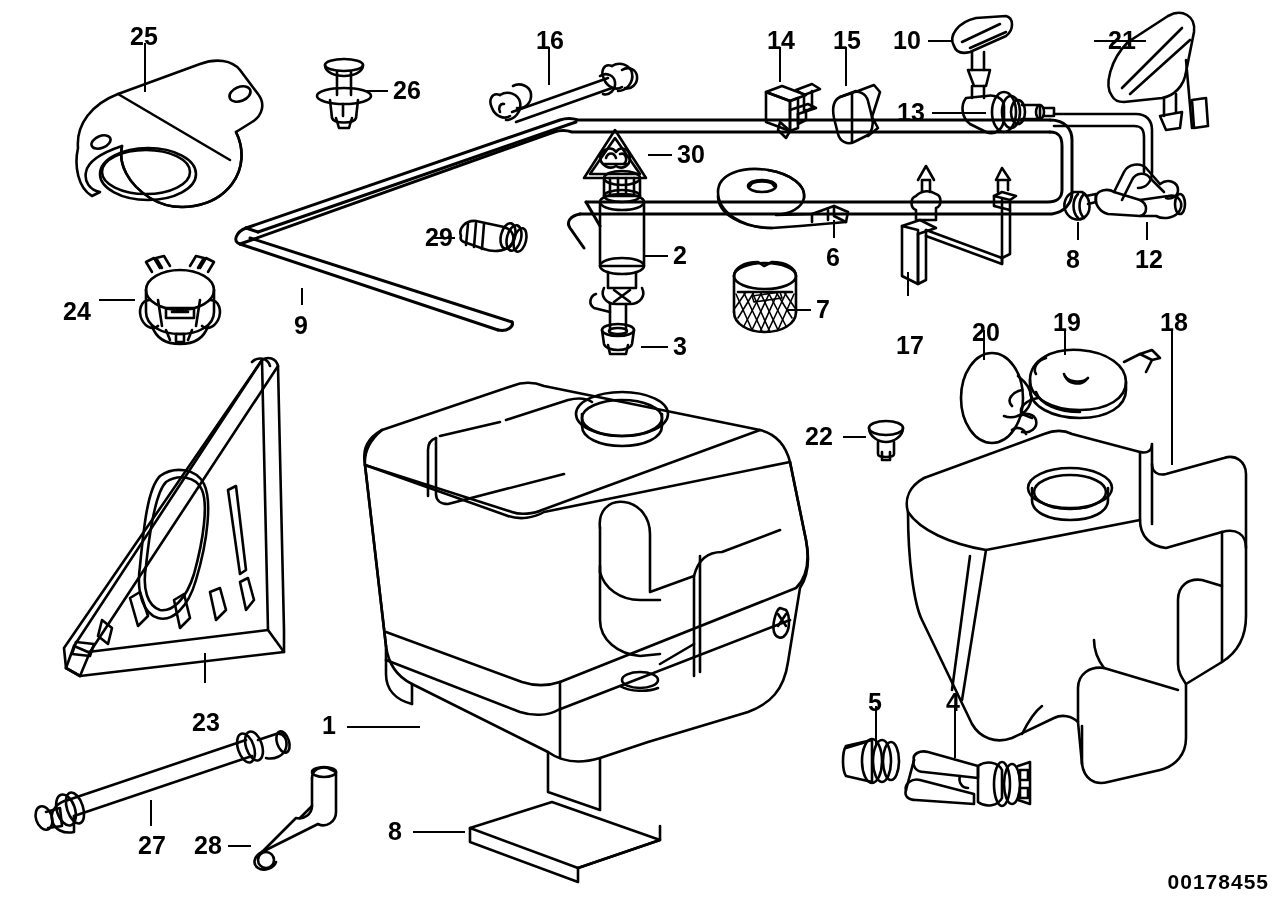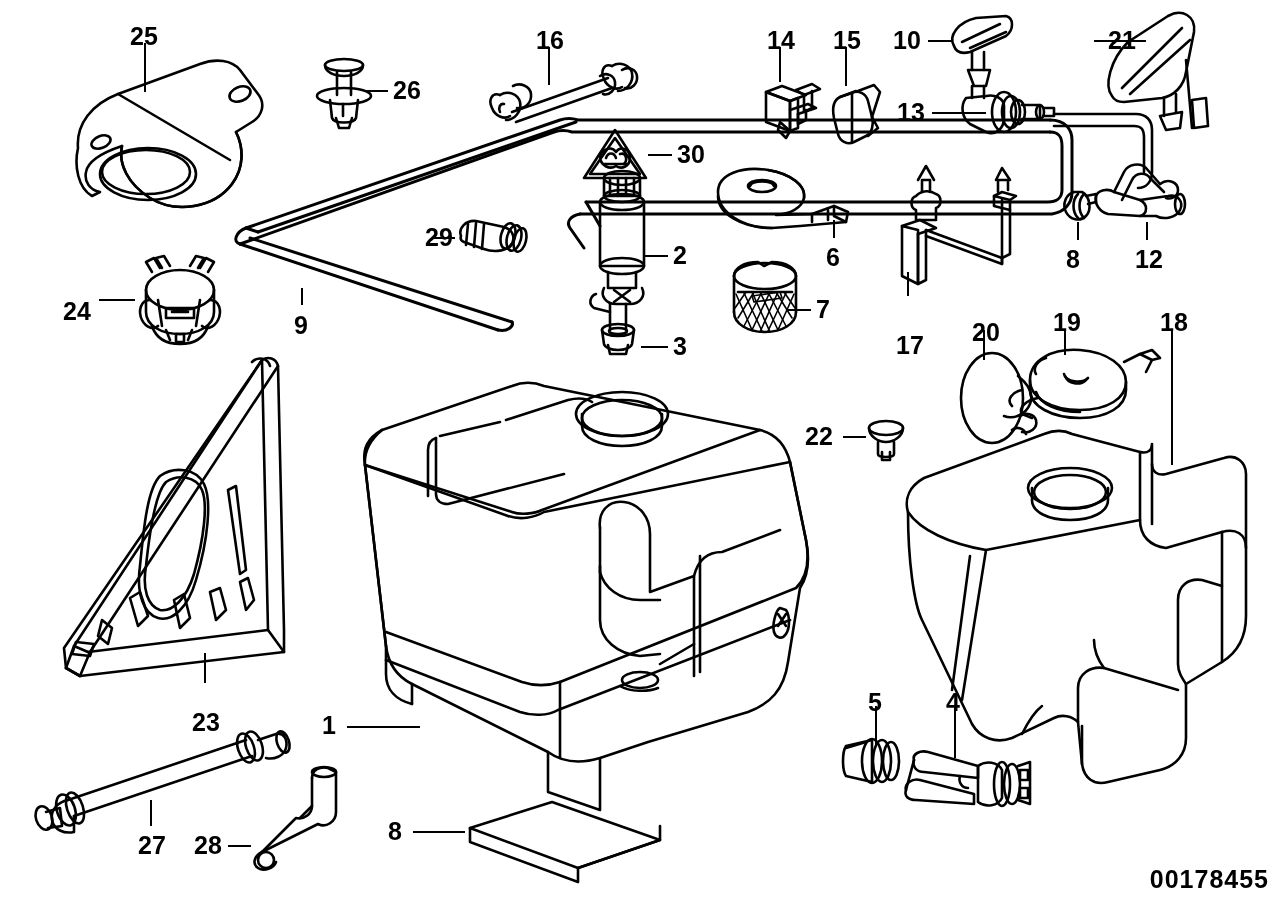--- a/index.html
+++ b/index.html
@@ -4,21 +4,21 @@
 <title>Parts Diagram</title>
 <style>
   html,body{margin:0;padding:0;background:#ffffff;}
   body{width:1287px;height:910px;overflow:hidden;
        font-family:"Liberation Sans","DejaVu Sans",sans-serif;}
   #sheet{position:relative;width:1287px;height:910px;background:#fff;}
   #art{position:absolute;left:0;top:0;width:1287px;height:910px;}
   .num{position:absolute;font-family:"Liberation Sans","DejaVu Sans",sans-serif;
        font-weight:bold;font-size:25px;color:#000;line-height:1;
        letter-spacing:0px;white-space:nowrap;text-align:right;}
-  #diagram-id{position:absolute;right:18px;bottom:16px;font-size:25px;
+  #diagram-id{position:absolute;right:18px;bottom:16px;font-size:21px;
        font-weight:bold;letter-spacing:1px;color:#000;
        font-family:"Liberation Sans","DejaVu Sans",sans-serif;}
 </style>
 </head>
 <body>
 
 <div id="sheet">
 
   <svg id="art" viewBox="0 0 1287 910" xmlns="http://www.w3.org/2000/svg">
     <g fill="none" stroke="#000" stroke-width="2.6" stroke-linejoin="round" stroke-linecap="round">

